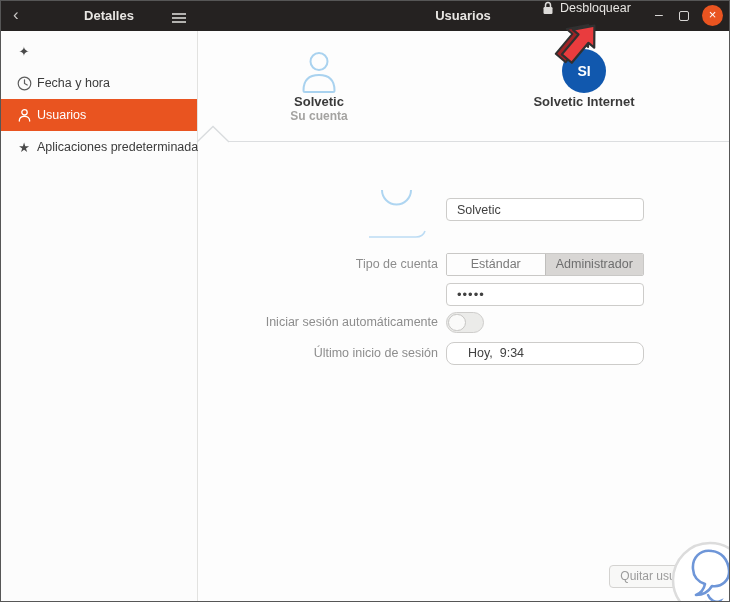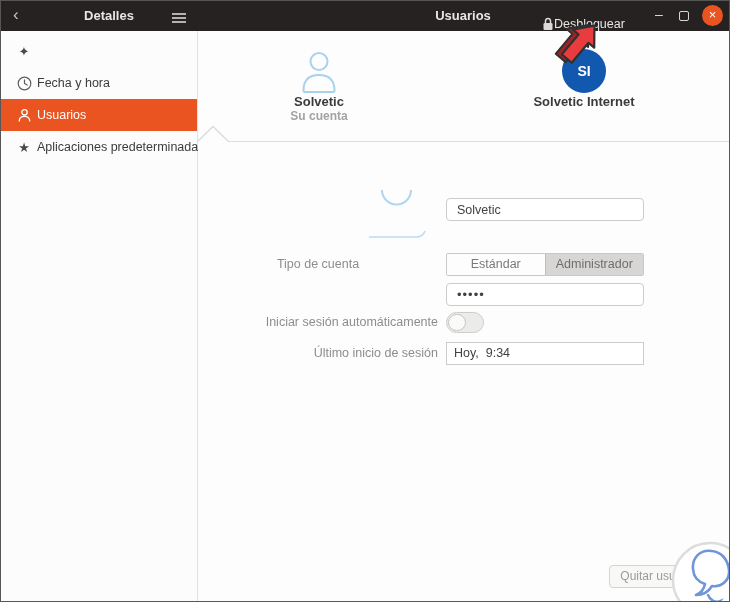--- a/index.html
+++ b/index.html
@@ -13,21 +13,21 @@
 
   
   .titlebar {
     position:absolute; left:0; top:0; right:0; height:30px;
     background:var(--titlebar-bg, #252221); color:#e8e6e3;
   }
   .tb-back { position:absolute; left:12px; top:0; line-height:28px; font-size:17px; color:#c9c7c5; cursor:default; }
   .tb-title { position:absolute; left:0; width:196px; top:0; line-height:30px; text-align:center; font-weight:bold; font-size:13px;padding-left:20px; }
   .tb-menu { position:absolute; left:170px; top:9px; }
   .tb-panel-title { position:absolute; left:462px; top:0; transform:translateX(-50%); line-height:30px; font-weight:bold; font-size:13px; }
-  .tb-unlock { position:absolute; left:541px; top:0; height:30px; display:flex; align-items:flex-end; gap:0; font-size:12.5px; }
+  .tb-unlock { position:absolute; left:541px; top:0; height:30px; display:flex; align-items:flex-start; gap:6px; font-size:12.5px; }
   .tb-min { position:absolute; left:648px; top:0; width:20px; text-align:center; line-height:27px; font-size:14px; color:#d8d6d4; }
   .tb-max { position:absolute; left:678px; top:10px; width:10px; height:10px; border:1.5px solid #d8d6d4; border-radius:2px; }
   .tb-close {
     position:absolute; left:701px; top:4px; width:21px; height:21px; border-radius:50%;
     background:var(--accent, #E95420); color:#fff; text-align:center; line-height:20px; font-size:13px;
   }
 
   
   .sidebar {
     position:absolute; left:0; top:30px; bottom:0; width:197px;
@@ -75,22 +75,22 @@
   .toggle {
     position:absolute; left:248px; top:281px; width:38px; height:21px;
     border:1px solid #cecdcb; border-radius:11px; background:#ebebe9;
   }
   .toggle .knob {
     position:absolute; left:1px; top:1px; width:18px; height:17px;
     border:1px solid #c6c5c3; border-radius:9px; background:#fafaf9;
   }
   .value-field {
     position:absolute; left:248px; top:311px; width:198px; height:23px;
-    border:1px solid #cdccca; border-radius:0; background:#ffffff;
-    font-size:12.5px; color:#414141; line-height:21px; padding-left:7px; white-space:pre;
+    border:1px solid #cdccca; border-radius:8px; background:#ffffff;
+    font-size:12.5px; color:#414141; line-height:21px; padding-left:21px; white-space:pre;
   }
   .big-avatar-partial { position:absolute; left:170px; top:155px; }
 
   .remove-btn {
     position:absolute; left:411px; top:534px; width:108px; height:23px;
     border:1px solid #d4d3d1; border-radius:4px; background:#f8f8f7;
     font-size:12px; color:#9b9b9b; text-align:center; line-height:21px; white-space:nowrap; overflow:hidden;
   }
   .watermark { position:absolute; left:468px; top:505px; }
 </style>
@@ -185,21 +185,21 @@
 
     <span class="big-avatar-partial">
       <svg width="62" height="58" viewBox="0 0 62 58">
         <path d="M14 4 a14.5 14.5 0 0 0 29 0" fill="none" stroke="#aed5f1" stroke-width="2"></path>
         <path d="M1 51 h47 q7 0 9 -6" fill="none" stroke="#bcdcf4" stroke-width="1.6"></path>
       </svg>
     </span>
 
     <input class="txt-field" style="top: 167px;" readonly="" value="Solvetic">
 
-    <div class="frm-label" style="top:222px; line-height:23px;text-align:center;">Tipo de cuenta</div>
+    <div class="frm-label" style="top:222px; line-height:23px;">Tipo de cuenta</div>
     <div class="segmented">
       <div class="seg-opt">Estándar</div>
       <div class="seg-opt active">Administrador</div>
     </div>
 
     <input class="txt-field pw" style="top: 252px;" readonly="" value="•••••">
 
     <div class="frm-label" style="top:281px; line-height:21px;">Iniciar sesión automáticamente</div>
     <div class="toggle">
       <span class="knob"></span>

